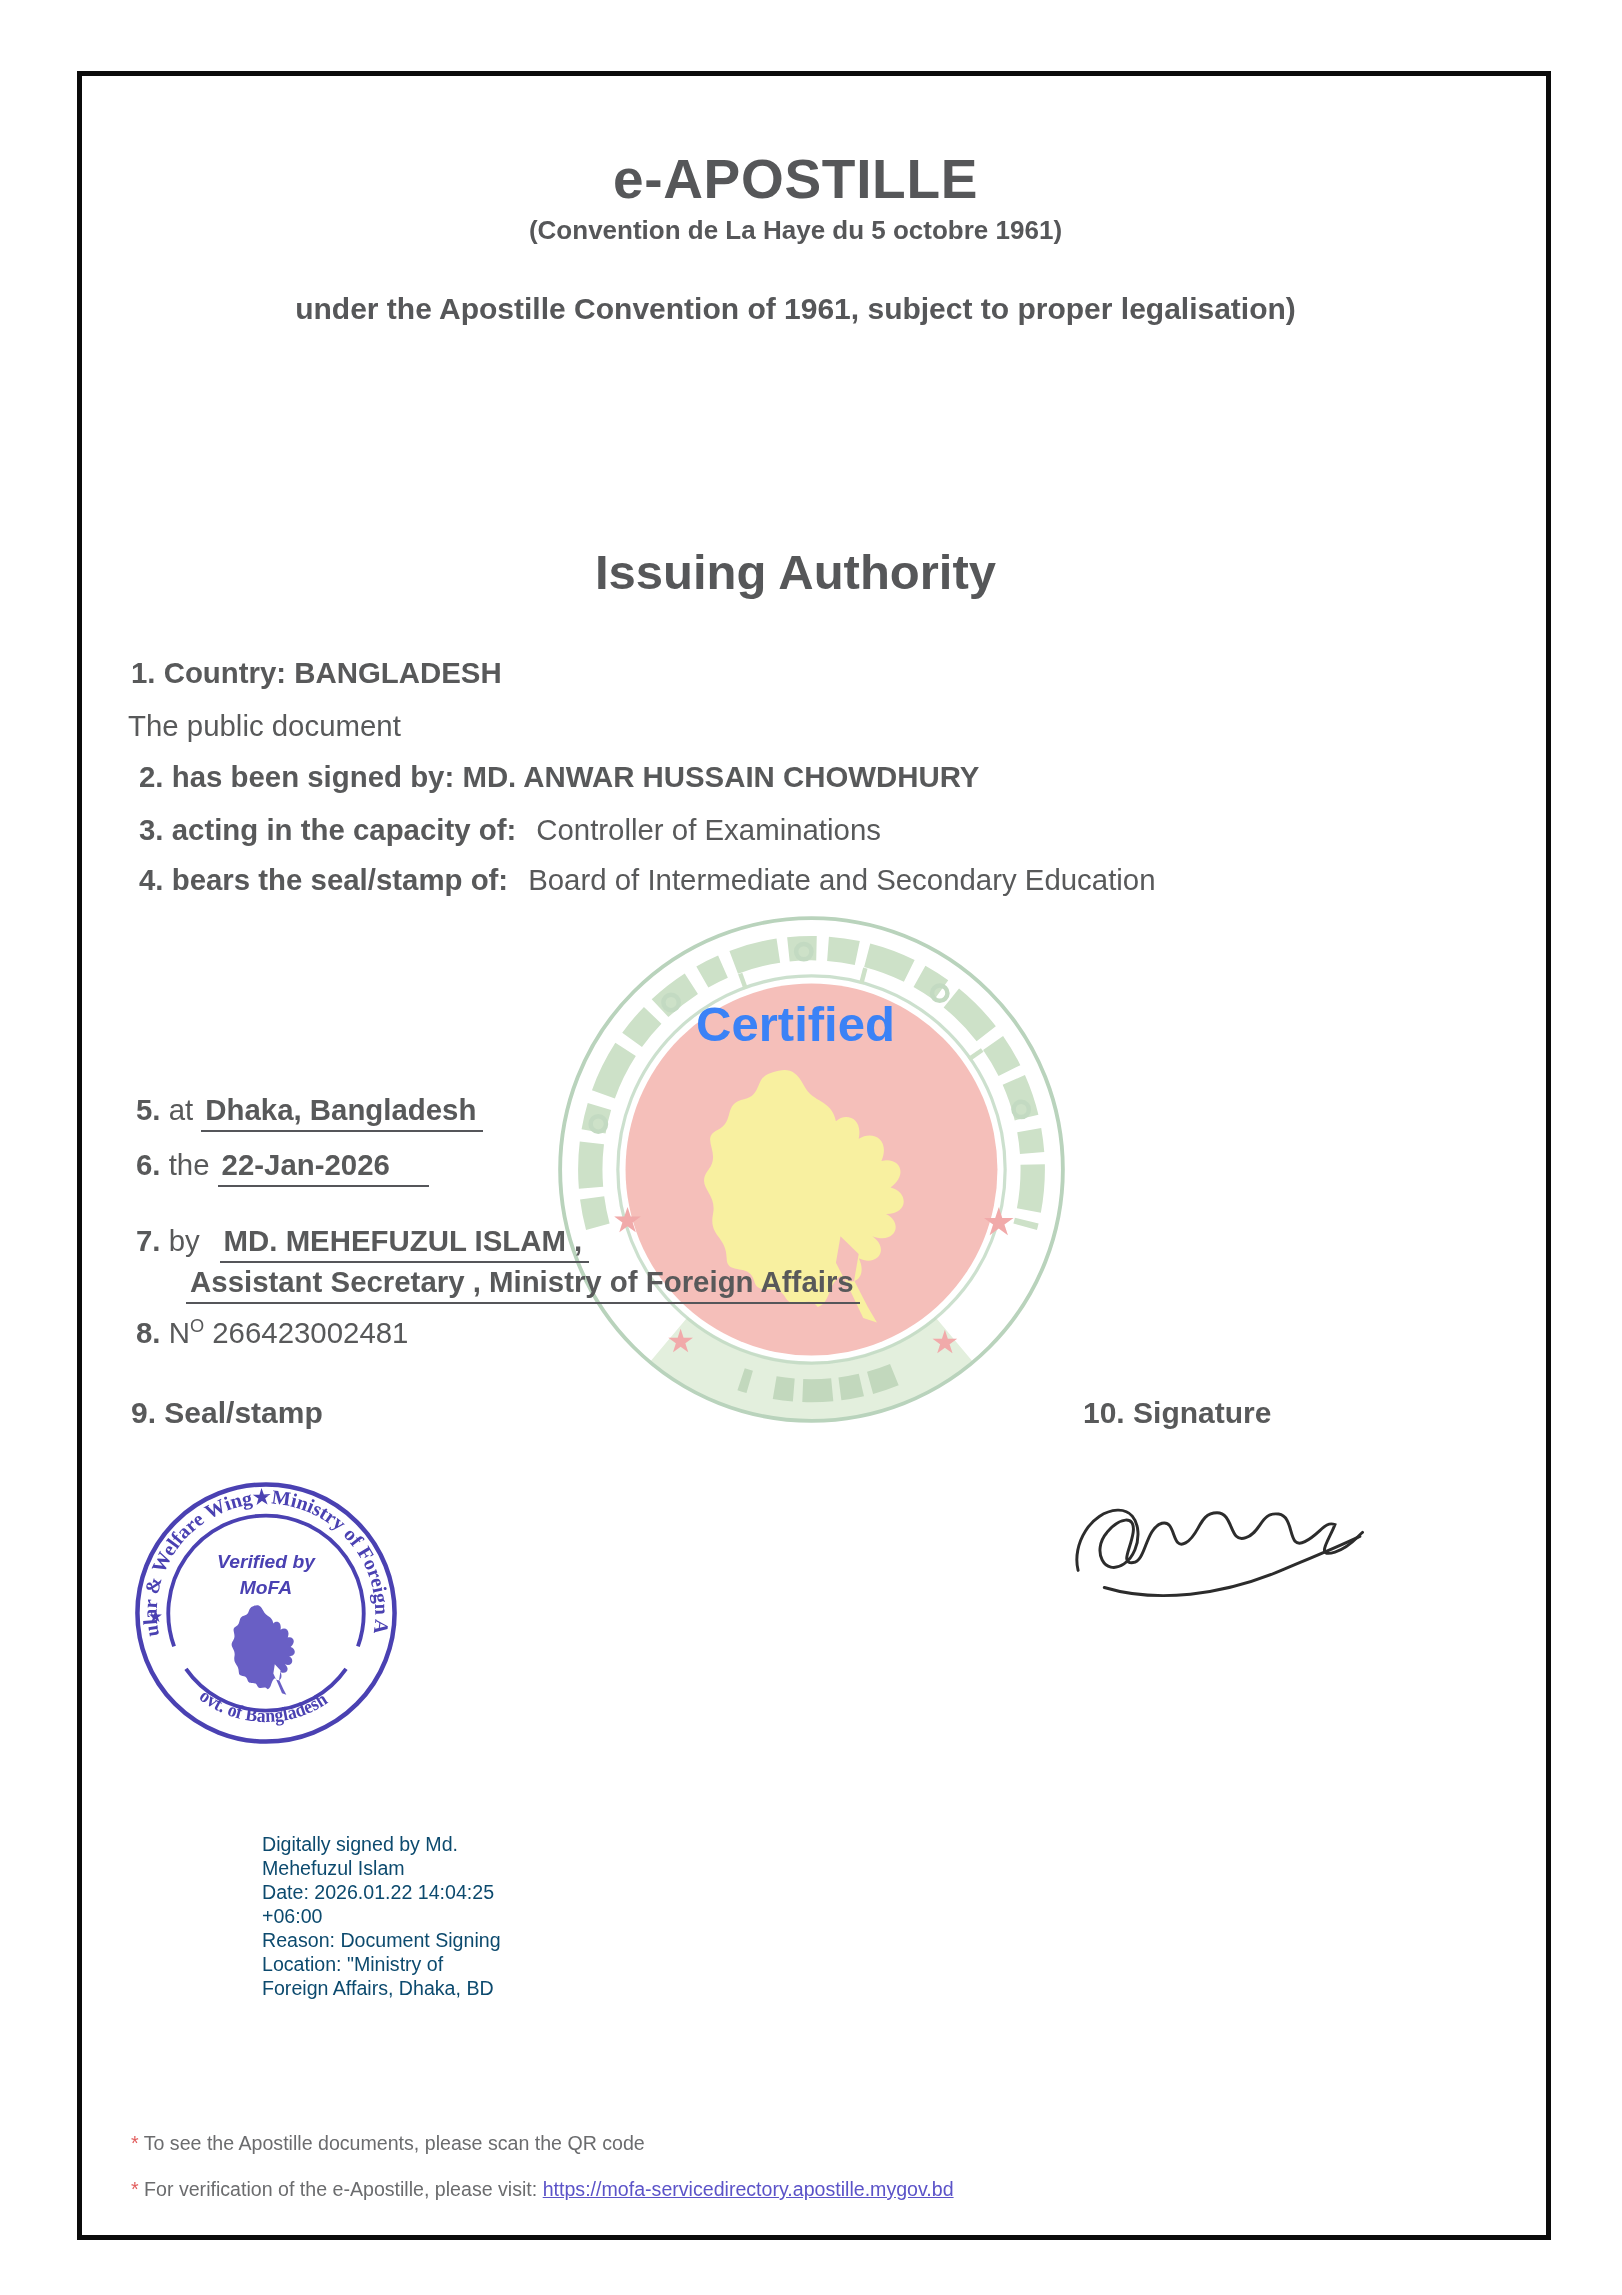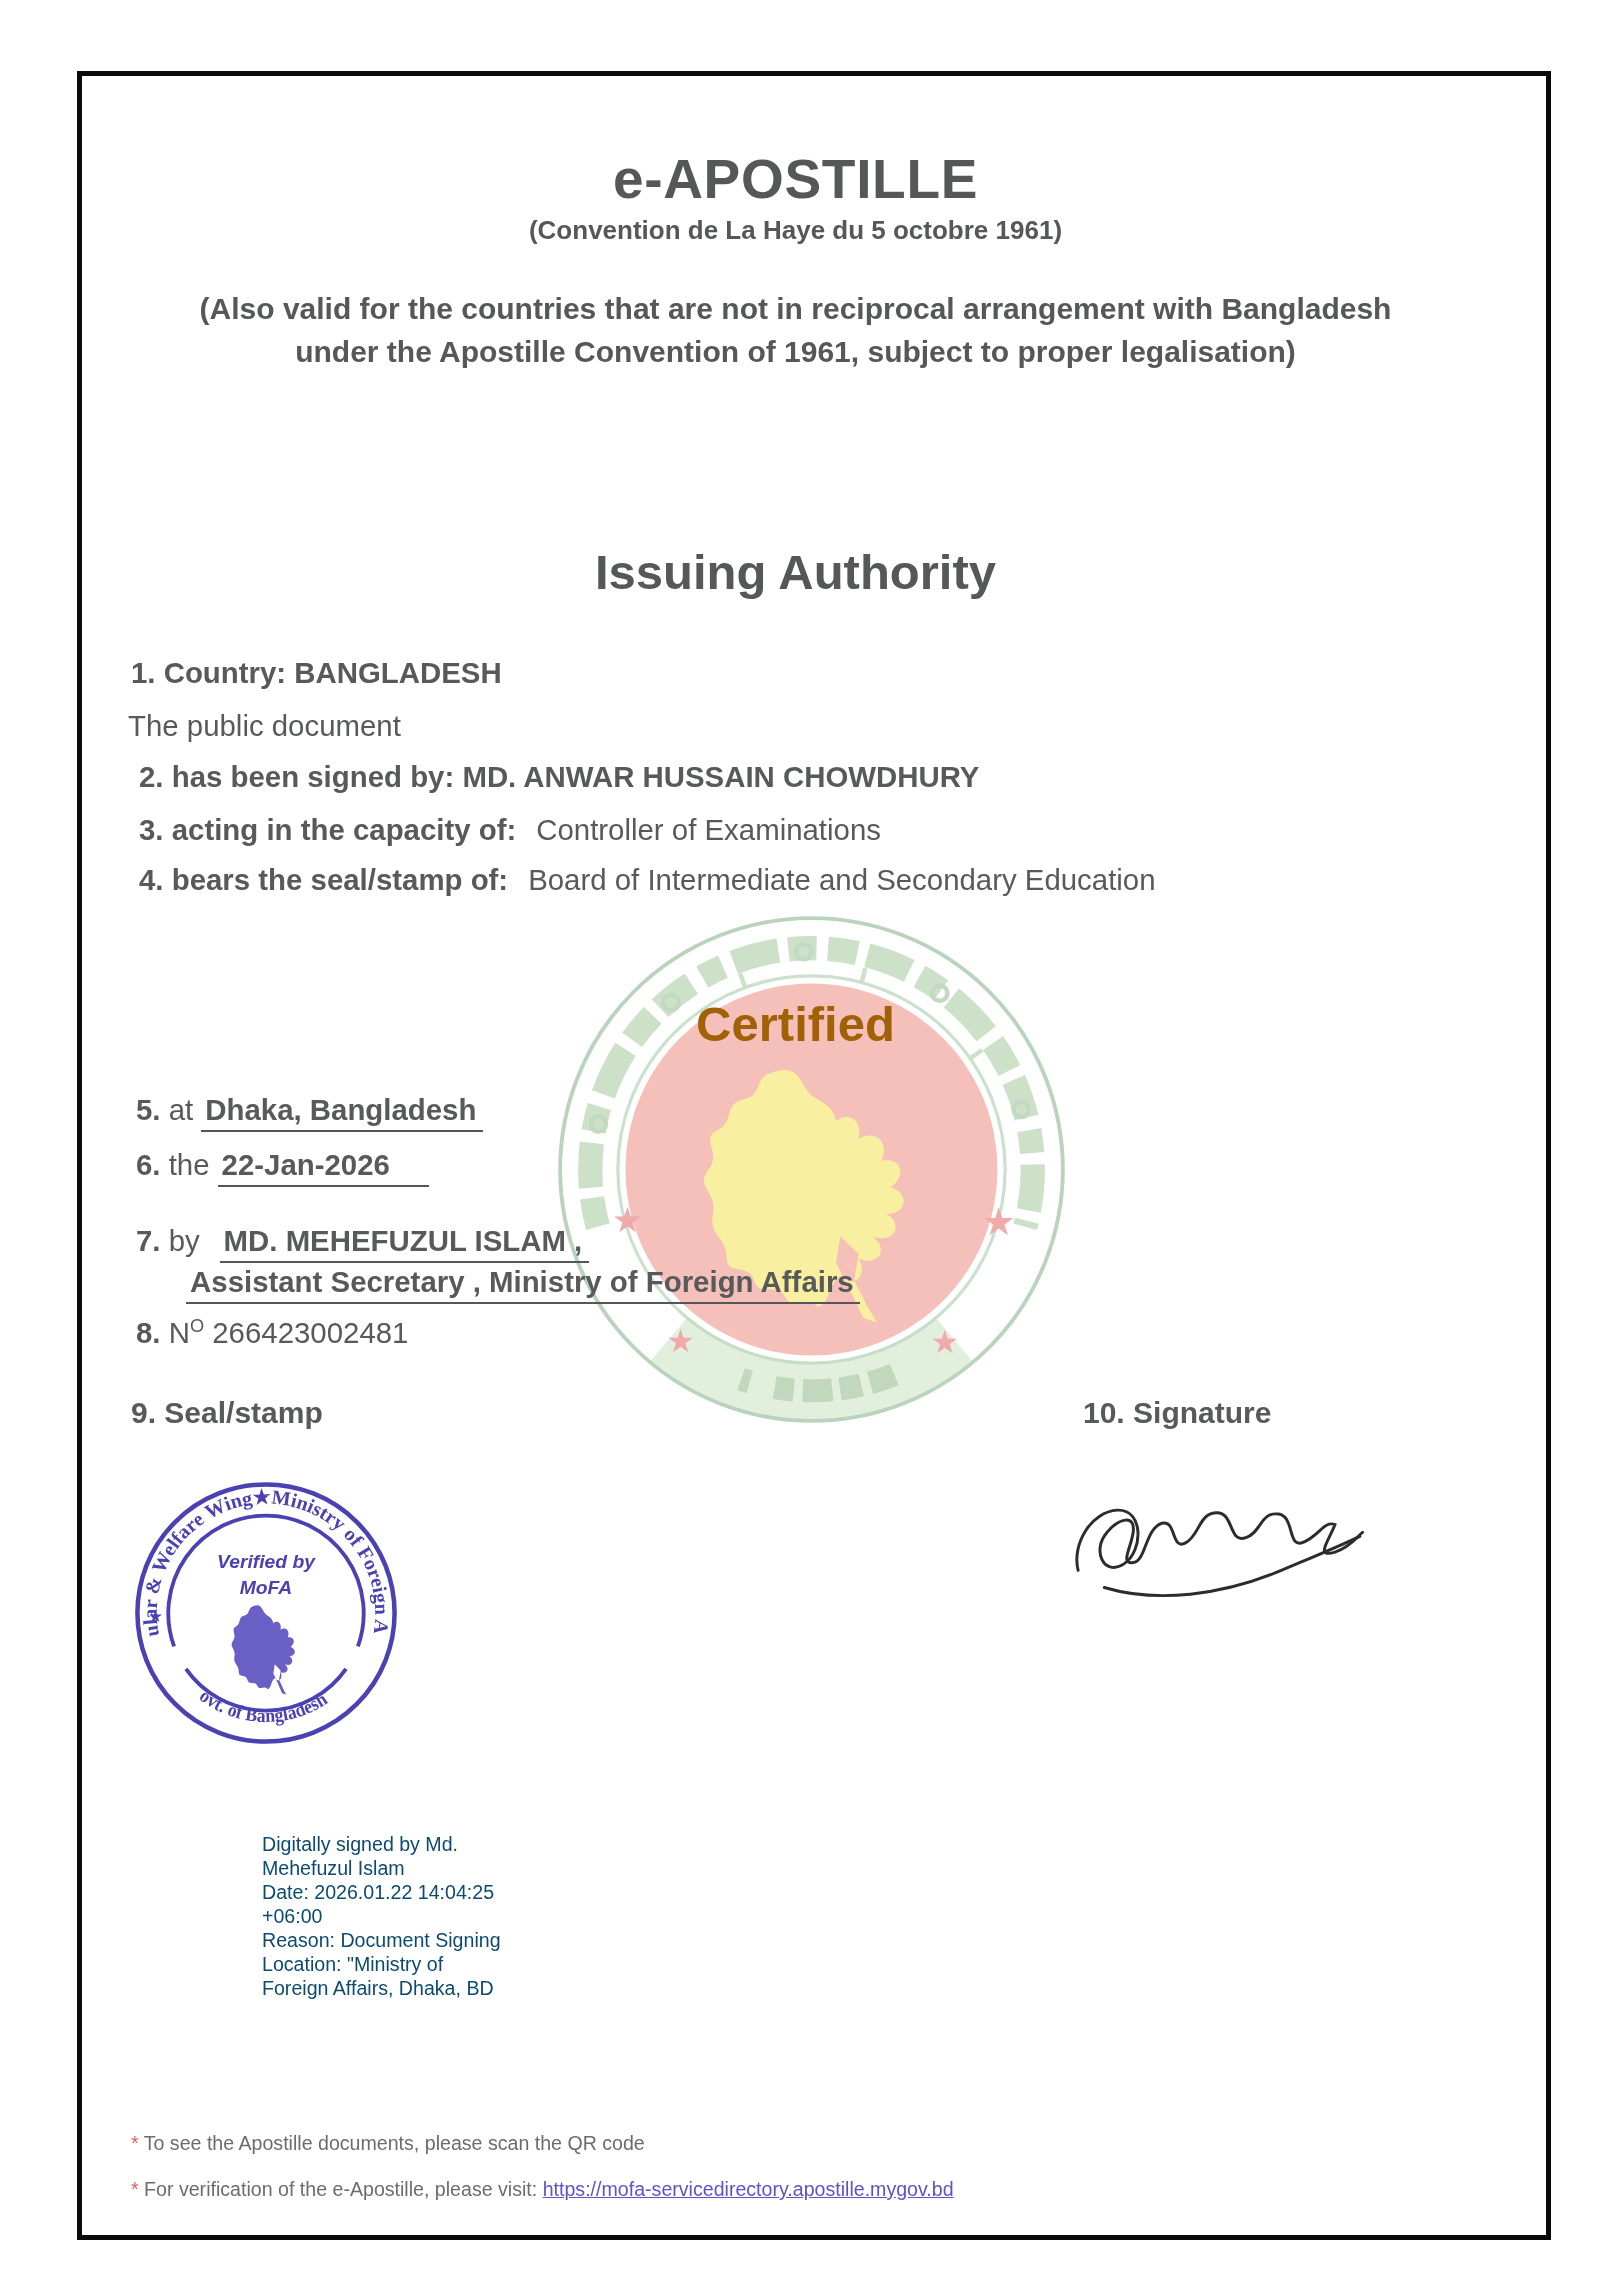--- a/index.html
+++ b/index.html
@@ -13,21 +13,21 @@
   .center{left:0;width:1591px;text-align:center;}
   .frame{
     left:77px;top:71px;width:1464px;height:2159px;
     border:5.2px solid #0b0b0b;background:transparent;z-index:1;
   }
   .title{top:147px;font-size:55px;font-weight:700;letter-spacing:0.7px;color:#565759;z-index:3;}
   .subtitle{top:215px;font-size:26px;font-weight:700;color:#565759;z-index:3;}
   .note{top:287px;font-size:30px;font-weight:700;line-height:43px;color:#565759;z-index:3;}
   .heading{top:544px;font-size:49px;font-weight:700;color:#565759;z-index:3;}
   .item{font-size:29.4px;z-index:3;white-space:nowrap;}
-  .certified{top:996px;font-size:49px;font-weight:700;color:#a16207;z-index:3;}
+  .certified{top:996px;font-size:49px;font-weight:700;color:#3b82f6;z-index:3;}
   .u{border-bottom:2.6px solid #55565a;padding:0 6.5px 3.9px 3.9px;}
   .u-wide{border-bottom:2.6px solid #55565a;padding:0 39px 3.9px 3.9px;}
   .gap{display:inline-block;width:11.8px;}
   .sup{font-size:0.62em;vertical-align:super;line-height:0;}
   .seal-label{top:1396px;font-size:30px;font-weight:700;z-index:3;}
   .digital{left:262px;top:1832px;font-size:19.6px;line-height:24px;color:#0c4a6e;z-index:3;}
   .footer-line{font-size:19.6px;color:#6b6c6e;z-index:3;white-space:nowrap;}
   .star-red{color:#e25d5d;}
   .link{color:#5b53c8;text-decoration:underline;cursor:pointer;}
   .wm{left:555px;top:913px;width:513px;height:513px;z-index:0;}
@@ -73,21 +73,20 @@
     <text x="113" y="498" font-size="54" text-anchor="middle" fill="#f1aaaa">★</text>
     <text x="196" y="684" font-size="50" text-anchor="middle" fill="#f1aaaa">★</text>
     <text x="692" y="502" font-size="60" text-anchor="middle" fill="#f1aaaa">★</text>
     <text x="608" y="686" font-size="50" text-anchor="middle" fill="#f1aaaa">★</text>
   </svg>
 </div>
 
 <div class="abs center title">e-APOSTILLE</div>
 <div class="abs center subtitle">(Convention de La Haye du 5 octobre 1961)</div>
 <div class="abs center note">
-  <div>(Also valid for the countries that are not in reciprocal arrangement with Bangladesh</div>
   <div>under the Apostille Convention of 1961, subject to proper legalisation)</div>
 </div>
 
 <div class="abs center heading">Issuing Authority</div>
 
 <div class="abs item" style="left:131px;top:656px;">
   <span class="b">1.</span>
   <span class="b">Country:</span>
   <span class="b">BANGLADESH</span>
 </div>

